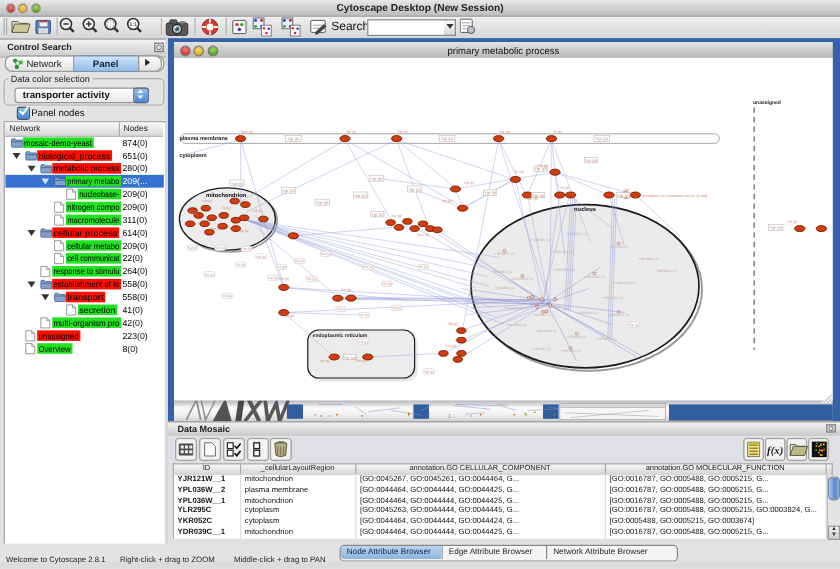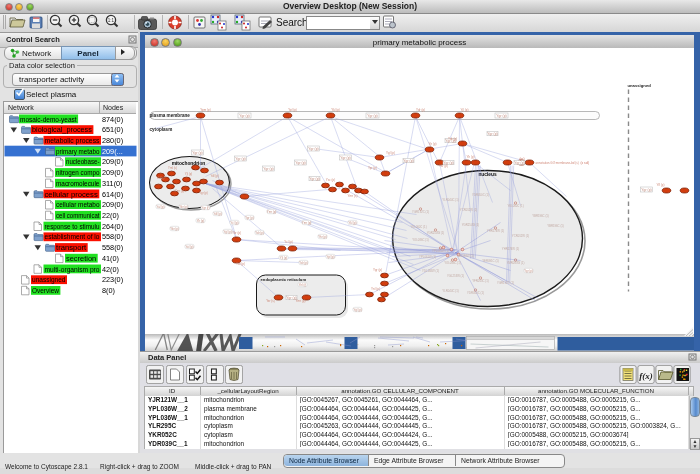--- a/index.html
+++ b/index.html
@@ -4,21 +4,21 @@
 html,body{margin:0;padding:0;}
 body{width:700px;height:474px;position:relative;overflow:hidden;
  font-family:"Liberation Sans",sans-serif;background:#e3e3e3;}
 .abs{position:absolute;}
 </style></head><body>
 
 <div class="abs" style="left:0;top:0;width:700px;height:13px;background:linear-gradient(#e8e8e8,#bcbcbc);border-bottom:1px solid #8a8a8a;"></div>
 <div class="abs" style="left:4.6px;top:2.9px;width:6.2px;height:6.2px;border-radius:50%;background:radial-gradient(circle at 50% 30%,#f27b72 0%,#cf3b30 75%);border:0.5px solid #888;"></div>
 <div class="abs" style="left:15.3px;top:2.9px;width:6.2px;height:6.2px;border-radius:50%;background:radial-gradient(circle at 50% 30%,#fad35e 0%,#e8a825 75%);border:0.5px solid #888;"></div>
 <div class="abs" style="left:26.0px;top:2.9px;width:6.2px;height:6.2px;border-radius:50%;background:radial-gradient(circle at 50% 30%,#9fd965 0%,#5ba422 75%);border:0.5px solid #888;"></div>
-<div class="abs" style="left:0;top:1px;width:700px;height:10px;text-align:center;font-size:8.5px;font-weight:bold;color:#222;">Overview Desktop (New Session)</div>
+<div class="abs" style="left:0;top:1px;width:700px;height:10px;text-align:center;font-size:8.5px;font-weight:bold;color:#222;">Cytoscape Desktop (New Session)</div>
 <div class="abs" style="left:0;top:14px;width:700px;height:18px;background:linear-gradient(#efefef,#d6d6d6);"></div>
 <svg class="abs" style="left:0;top:13px;" width="400" height="19" viewBox="0 0 400 19">
     <rect x="3" y="2" width="1" height="14" fill="#aaa"></rect>
     <rect x="5" y="2" width="1" height="14" fill="#aaa"></rect>
     <path d="M10 14 L12 7 L25 7 L23 14 Z" fill="#cdc89a" stroke="#5c5838" stroke-width="0.8"></path>
     <path d="M10 14 L10 5 L15 5 L16.5 6.5 L23 6.5" fill="none" stroke="#5c5838" stroke-width="0.8"></path>
     <rect x="30" y="4" width="12" height="11" rx="1" fill="#5b7fb4" stroke="#2a4a78" stroke-width="0.8"></rect>
     <rect x="33" y="4.5" width="6.5" height="4.5" fill="#f4f4f4"></rect>
     <rect x="33" y="4.5" width="6.5" height="1.2" fill="#c44"></rect>
     <rect x="32" y="10.5" width="8" height="4.5" fill="#dcdcdc"></rect>
@@ -118,31 +118,31 @@
     <circle cx="4" cy="8" r="1.8" fill="#2a2"></circle>
     <path d="M2.5 2.5 L7.5 4 L4 8 Z" fill="none" stroke="#282" stroke-width="0.7"></path>
   </svg>
 <div class="abs" style="left:22px;top:48.5px;font-size:8px;color:#222;">Network</div>
 <div class="abs" style="left:61px;top:48.5px;width:54px;text-align:center;font-size:8px;font-weight:bold;color:#123;">Panel</div>
 <div class="abs" style="left:115px;top:46px;width:18px;height:11.5px;background:linear-gradient(#fdfdfd,#e2e2e2);border:1px solid #9a9a9a;border-radius:0 6px 6px 0;"></div>
 <div class="abs" style="left:121px;top:48.5px;width:0;height:0;border-top:3.2px solid transparent;border-bottom:3.2px solid transparent;border-left:4.8px solid #222;"></div>
 <div class="abs" style="left:3px;top:65px;width:132px;height:21px;border:1px solid #b0b0b0;border-radius:4px;"></div>
 <div class="abs" style="left:7px;top:61px;background:#e3e3e3;padding:0 2px;font-size:7.5px;color:#222;">Data color selection</div>
 <div class="abs" style="left:12px;top:73px;width:110px;height:11px;background:linear-gradient(#ffffff,#e9e9e9);border:1px solid #999;border-radius:3px;"></div>
-<div class="abs" style="left:19px;top:74.5px;font-size:8px;color:#111;">transporter activity</div>
+<div class="abs" style="left:19px;top:74.5px;font-size:8px;color:#111;font-weight:bold;">transporter activity</div>
 <div class="abs" style="left:111px;top:73px;width:11px;height:11px;background:linear-gradient(#8fc0f5,#4a87d8);border:1px solid #667;border-radius:2.5px;"></div>
 <svg class="abs" style="left:112.5px;top:74px;" width="8" height="9">
     <path d="M4 0.5 L6.5 3.5 L1.5 3.5 Z" fill="#fff"></path>
     <path d="M4 8.5 L6.5 5.5 L1.5 5.5 Z" fill="#fff"></path>
   </svg>
 <div class="abs" style="left:14px;top:89px;width:8.5px;height:8.5px;background:linear-gradient(#8fc0f5,#3f7fd4);border:1px solid #456;border-radius:2px;"></div>
 <svg class="abs" style="left:14px;top:86px;" width="12" height="12">
     <path d="M2.5 6.5 L5 9 L9.5 2.5" fill="none" stroke="#fff" stroke-width="1.6"></path>
   </svg>
-<div class="abs" style="left:26px;top:89.5px;font-size:8px;color:#111;">Select plasma</div>
+<div class="abs" style="left:26px;top:89.5px;font-size:8px;color:#111;">Panel nodes</div>
 <div class="abs" style="left:3px;top:101px;width:134px;height:352px;background:#fff;border:1px solid #9a9a9a;"></div>
 <div class="abs" style="left:4px;top:102px;width:132px;height:11px;background:linear-gradient(#f8f8f8,#d8d8d8);border-bottom:1px solid #aaa;"></div>
 <div class="abs" style="left:4px;top:102px;width:95px;height:11px;border-right:1px solid #aaa;"></div>
 <div class="abs" style="left:8px;top:104px;font-size:7px;color:#222;">Network</div>
 <div class="abs" style="left:103px;top:104px;font-size:7px;color:#222;">Nodes</div>
 <svg class="abs" style="left:0;top:0;" width="140" height="330" viewBox="0 0 140 330">
     <g transform="translate(9,114.9)">
       <path d="M0.5 1.8 Q0.5 0.8 1.5 0.8 L3.5 0.8 L4.5 1.8 L9 1.8 Q9.7 1.8 9.7 2.6 L9.7 7 Q9.7 7.8 9 7.8 L1.3 7.8 Q0.5 7.8 0.5 7 Z" fill="#7fa1cc" stroke="#3a5a85" stroke-width="0.6"></path>
       <path d="M0.7 3.2 L9.5 3.2" stroke="#2c4f7c" stroke-width="0.5"></path>
     </g>
@@ -630,21 +630,21 @@
     <rect x="321.5" y="2.5" width="88" height="3" fill="#d8d8d8" stroke="#aaa" stroke-width="0.5"></rect>
     <line x1="325.5" y1="10" x2="403.5" y2="13" stroke="#9aa" stroke-width="0.5"></line>
     <line x1="330.5" y1="14" x2="395.5" y2="8" stroke="#aab" stroke-width="0.5"></line>
   </svg>
 <svg class="abs" style="left:682px;top:327px;" width="12" height="10">
     <path d="M11 0 L11 9 L2 9 Z" fill="#f4f4f4"></path>
     <path d="M4 9 L11 2.5 M7 9 L11 5.5 M10 9 L11 8.3" stroke="#aaa" stroke-width="0.8"></path>
   </svg>
 <div class="abs" style="left:140px;top:351px;width:560px;height:102px;background:#e0e0e4;"></div>
 <div class="abs" style="left:140px;top:351px;width:560px;height:11px;background:linear-gradient(#f0f0f0,#cbcbcb);border-top:1px solid #999;border-bottom:1px solid #aaa;"></div>
-<div class="abs" style="left:148px;top:352.5px;font-size:7.5px;font-weight:bold;color:#222;">Data Panel</div>
+<div class="abs" style="left:148px;top:352.5px;font-size:7.5px;font-weight:bold;color:#222;">Data Mosaic</div>
 <svg class="abs" style="left:688px;top:353px;" width="10" height="9">
     <rect x="1" y="1" width="7" height="6" fill="none" stroke="#777" stroke-width="1"></rect>
     <circle cx="4.5" cy="4" r="1.8" fill="none" stroke="#777" stroke-width="0.8"></circle>
   </svg>
 <div class="abs" style="left:140px;top:363px;width:560px;height:23px;background:#dfdfe5;"></div>
 <svg class="abs" style="left:140px;top:363px;" width="560" height="23" viewBox="0 0 560 23">
     <rect x="6.5" y="2.5" width="17" height="18" rx="2" fill="linear-gradient(#fff,#ccc)" fill-opacity="0" stroke="#999" stroke-width="0.8"></rect>
     <rect x="6.5" y="2.5" width="17" height="18" rx="2" fill="#f2f2f2" stroke="#999" stroke-width="0.8"></rect>
     <rect x="26.5" y="2.5" width="17" height="18" rx="2" fill="linear-gradient(#fff,#ccc)" fill-opacity="0" stroke="#999" stroke-width="0.8"></rect>
     <rect x="26.5" y="2.5" width="17" height="18" rx="2" fill="#f2f2f2" stroke="#999" stroke-width="0.8"></rect>

